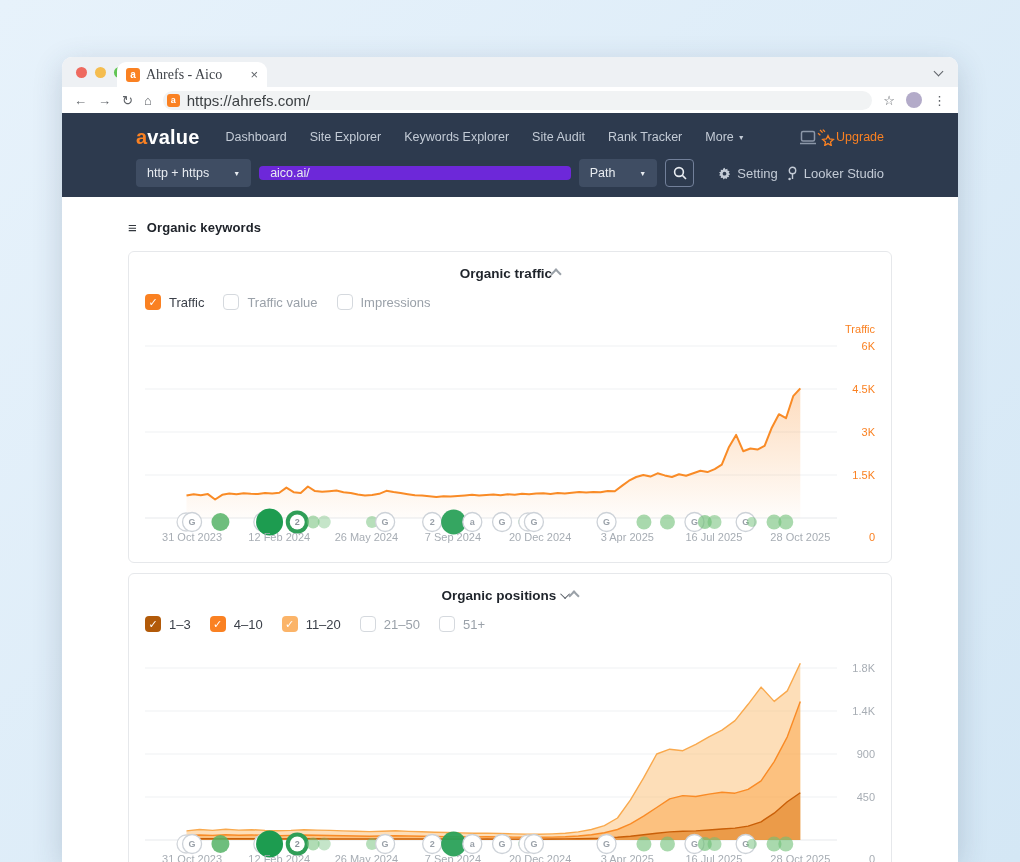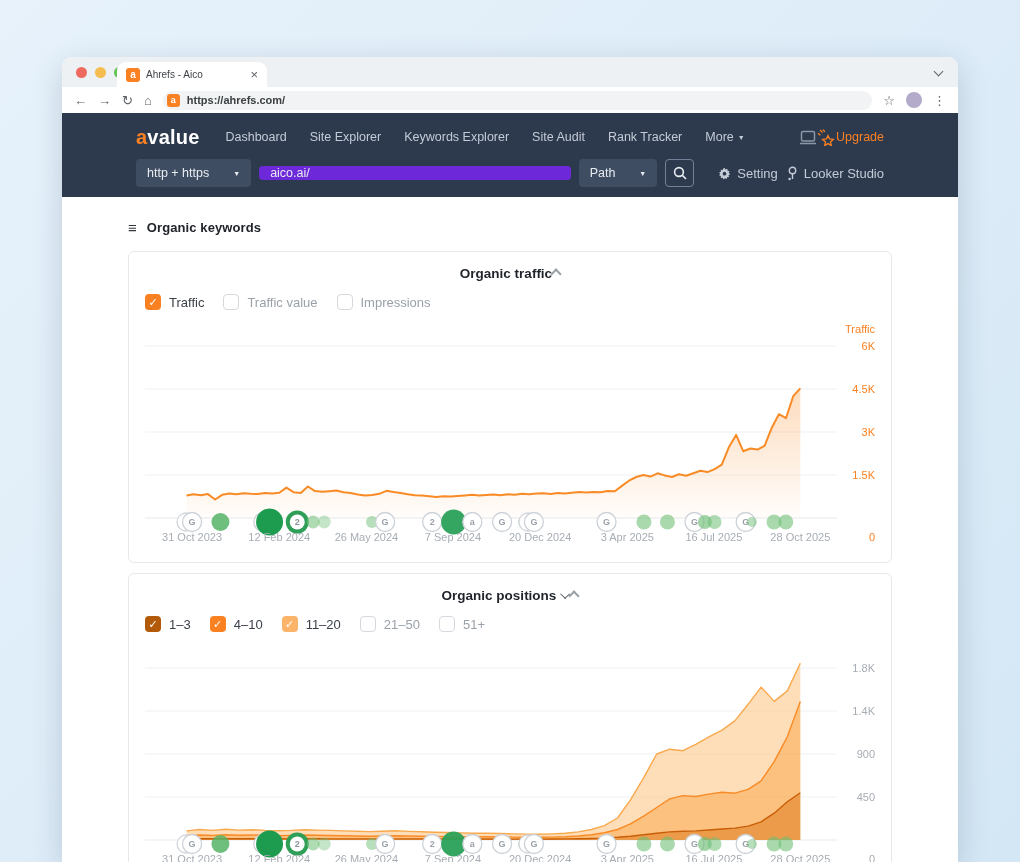--- a/index.html
+++ b/index.html
@@ -10,30 +10,30 @@
             background:#fff; border-radius:10px 10px 0 0;
             box-shadow:0 8px 30px rgba(40,60,90,.20); overflow:hidden; }
   
   .tabstrip { height:30px; background:#eef1f4; position:relative; }
   .lights { position:absolute; left:14px; top:10px; display:flex; gap:8px; }
   .light { width:11px; height:11px; border-radius:50%; }
   .tab { position:absolute; left:55px; top:5px; width:150px; height:25px; background:#fff;
          border-radius:9px 9px 0 0; display:flex; align-items:center; gap:6px; padding:0 9px; }
   .favicon { width:14px; height:14px; background:#fa8122; border-radius:3px; color:#fff;
              font-size:10px; font-weight:bold; display:flex; align-items:center; justify-content:center; flex:none;}
-  .tabtitle { font-size:10px; color:#3f4349; flex:1; white-space:nowrap; overflow:hidden; }
+  .tabtitle { font-size:14px; color:#3f4349; flex:1; white-space:nowrap; overflow:hidden;font-family:Liberation Serif, serif; }
   .tabclose { font-size:13px; color:#5f6368; cursor:default; }
   .tabchev { position:absolute; right:16px; top:11px; width:7px; height:7px;
              border-left:1.6px solid #5f6368; border-bottom:1.6px solid #5f6368; transform:rotate(-45deg); }
   .toolbar { height:26px; background:#fff; display:flex; align-items:center; padding:0 12px; gap:11px; }
   .nicon { font-size:13px; color:#5f6368; line-height:1; }
   .urlbar { flex:1; height:19px; background:#f1f3f4; border-radius:10px; display:flex;
             align-items:center; gap:7px; padding:0 4px 0 4px; }
   .urlbar .favicon { width:13px; height:13px; font-size:9px; }
-  .urltext { font-size:11px; color:#3c4043;font-weight:bold; }
+  .urltext { font-size:15px; color:#3c4043; }
   .avatar { width:16px; height:16px; border-radius:50%; background:#b3abc9; }
   
   .appnav { background:#2d3a4e; padding:8px 74px 10px; }
   .nrow1 { display:flex; align-items:center; height:32px; }
   .logo { font-size:20px; font-weight:bold; color:#fff; letter-spacing:.2px; margin-right:26px; }
   .logo b { color:#fa8122; }
   .navitems { display:flex; align-items:center; gap:23px; list-style:none; flex:1; }
   .navitems li { font-size:12.5px; color:#c3cbd6; white-space:nowrap; cursor:default; }
   .caret { display:inline-block; font-size:7px; color:#c3cbd6; vertical-align:1px; margin-left:4px; }
   .nav-right { display:flex; align-items:center; }

